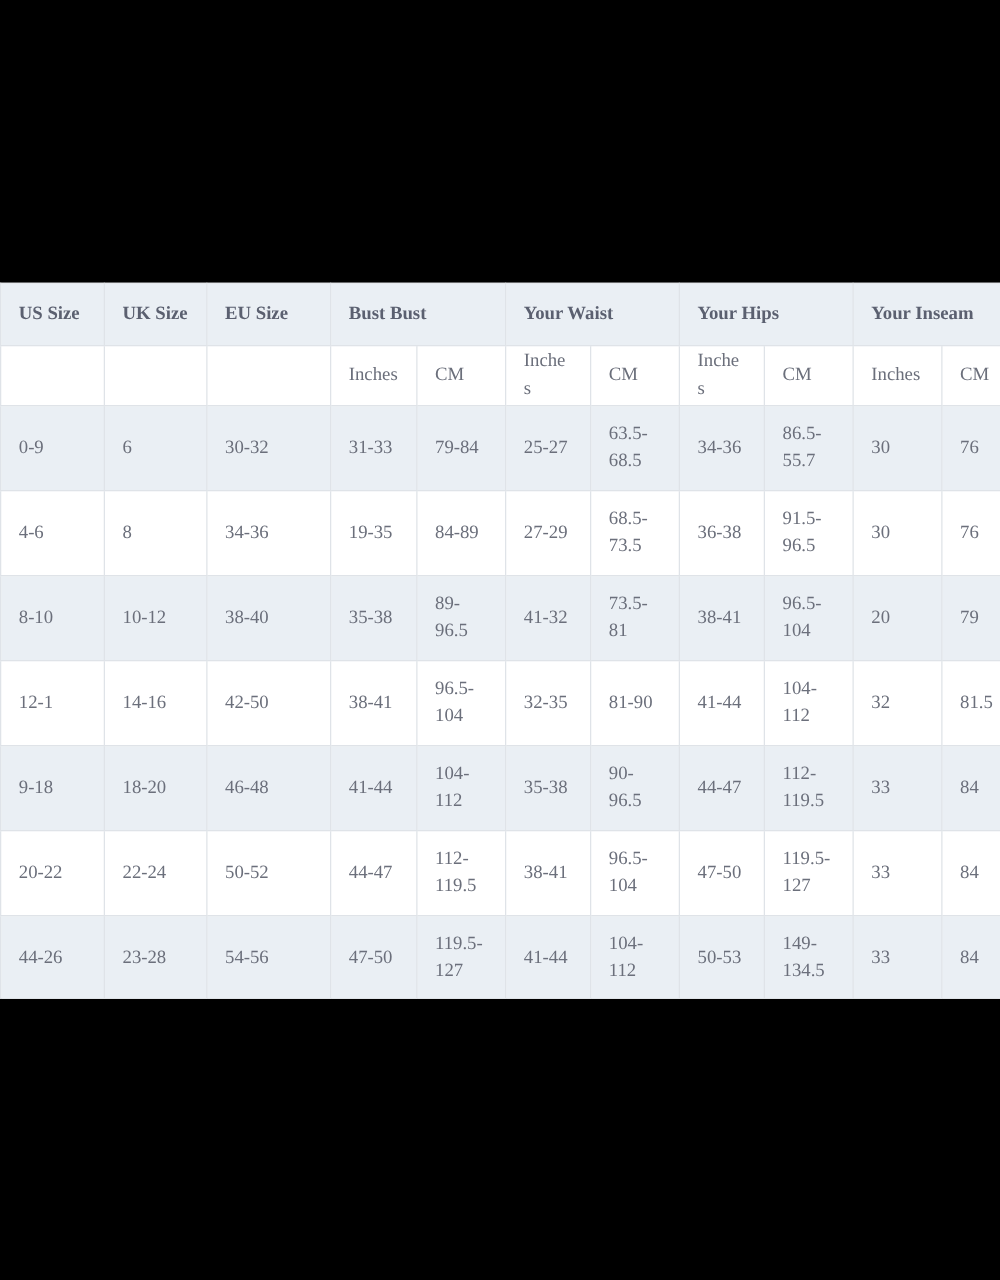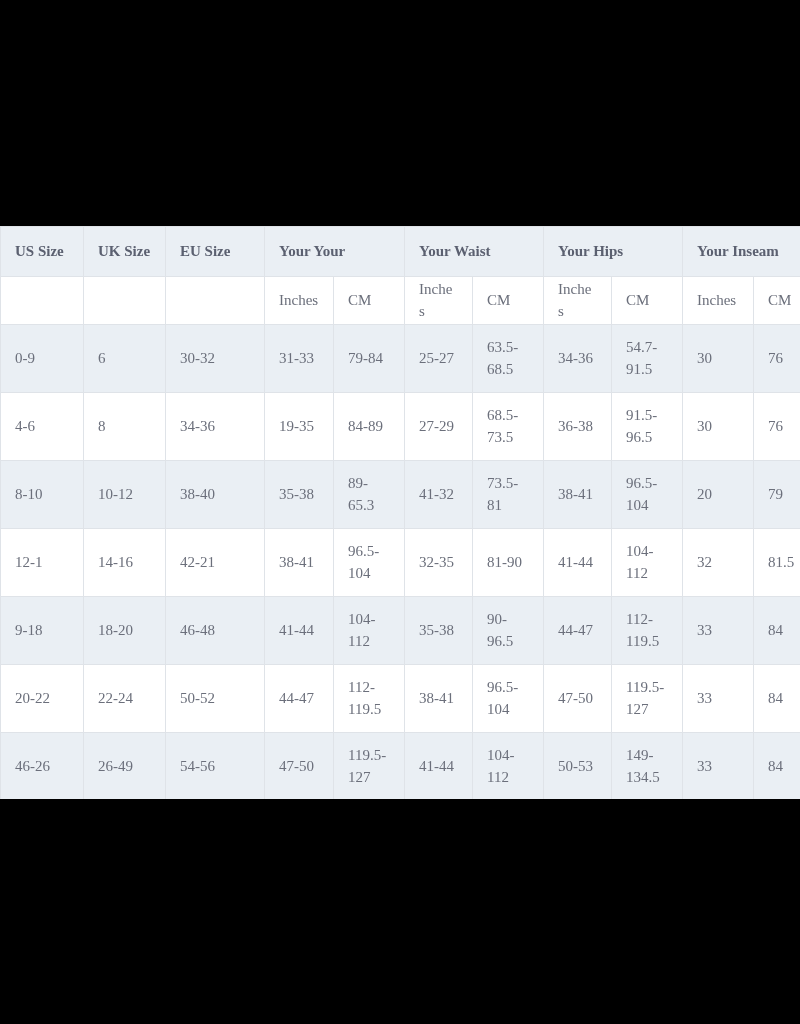--- a/index.html
+++ b/index.html
@@ -109,21 +109,21 @@
           <col class="c-hips-cm">
         <col class="c-seam-in">
           <col class="c-seam-cm">
       </colgroup>
 
       <thead>
         <tr class="group-header">
           <th>US Size</th>
           <th>UK Size</th>
           <th>EU Size</th>
-          <th colspan="2">Your Your</th>
+          <th colspan="2">Bust Bust</th>
           <th colspan="2">Your Waist</th>
           <th colspan="2">Your Hips</th>
           <th colspan="2">Your Inseam</th>
         </tr>
         <tr class="unit-header">
           <td class="blank-cell"></td>
           <td class="blank-cell"></td>
           <td class="blank-cell"></td>
           <td>Inches</td>
           <td>CM</td>
@@ -139,21 +139,21 @@
       <tbody>
         <tr class="data-row shaded">
           <td>0-9</td>
           <td>6</td>
           <td>30-32</td>
           <td>31-33</td>
           <td>79-84</td>
           <td>25-27</td>
           <td>63.5-68.5</td>
           <td>34-36</td>
-          <td>54.7-91.5</td>
+          <td>86.5-55.7</td>
           <td>30</td>
           <td>76</td>
         </tr>
         <tr class="data-row plain">
           <td>4-6</td>
           <td>8</td>
           <td>34-36</td>
           <td>19-35</td>
           <td>84-89</td>
           <td>27-29</td>
@@ -161,32 +161,32 @@
           <td>36-38</td>
           <td>91.5-96.5</td>
           <td>30</td>
           <td>76</td>
         </tr>
         <tr class="data-row shaded">
           <td>8-10</td>
           <td>10-12</td>
           <td>38-40</td>
           <td>35-38</td>
-          <td>89-65.3</td>
+          <td>89-96.5</td>
           <td>41-32</td>
           <td>73.5-81</td>
           <td>38-41</td>
           <td>96.5-104</td>
           <td>20</td>
           <td>79</td>
         </tr>
         <tr class="data-row plain">
           <td>12-1</td>
           <td>14-16</td>
-          <td>42-21</td>
+          <td>42-50</td>
           <td>38-41</td>
           <td>96.5-104</td>
           <td>32-35</td>
           <td>81-90</td>
           <td>41-44</td>
           <td>104-112</td>
           <td>32</td>
           <td>81.5</td>
         </tr>
         <tr class="data-row shaded">
@@ -209,22 +209,22 @@
           <td>44-47</td>
           <td>112-119.5</td>
           <td>38-41</td>
           <td>96.5-104</td>
           <td>47-50</td>
           <td>119.5-127</td>
           <td>33</td>
           <td>84</td>
         </tr>
         <tr class="data-row shaded">
-          <td>46-26</td>
-          <td>26-49</td>
+          <td>44-26</td>
+          <td>23-28</td>
           <td>54-56</td>
           <td>47-50</td>
           <td>119.5-127</td>
           <td>41-44</td>
           <td>104-112</td>
           <td>50-53</td>
           <td>149-134.5</td>
           <td>33</td>
           <td>84</td>
         </tr>

